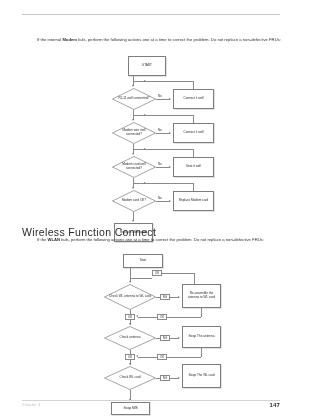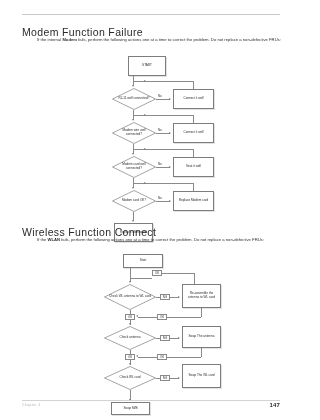--- a/index.html
+++ b/index.html
@@ -175,21 +175,20 @@
     letter-spacing: 0.2px;
   }
 </style>
 </head>
 <body>
 
 <div class="page">
 
   <div class="top-rule"></div>
 
-  <h1 class="h1" id="h-modem">Modem Function Failure</h1>
 
   <p class="body-text" id="p-modem"><span>If the internal </span><b>Modem</b><span> fails, perform the following actions one at a time to correct the problem. Do not replace a non-defective FRUs:</span></p>
 
   <div class="chart" id="chart-modem">
 
     <div class="node shadow" style="left:128px; top:2px; width:38px; height:20px;">START</div>
 
     <div class="ln v" style="left:133px; top:22px; height:10px;"></div>
     <div class="arrow down" style="left:131.6px; top:31px;"></div>
 

